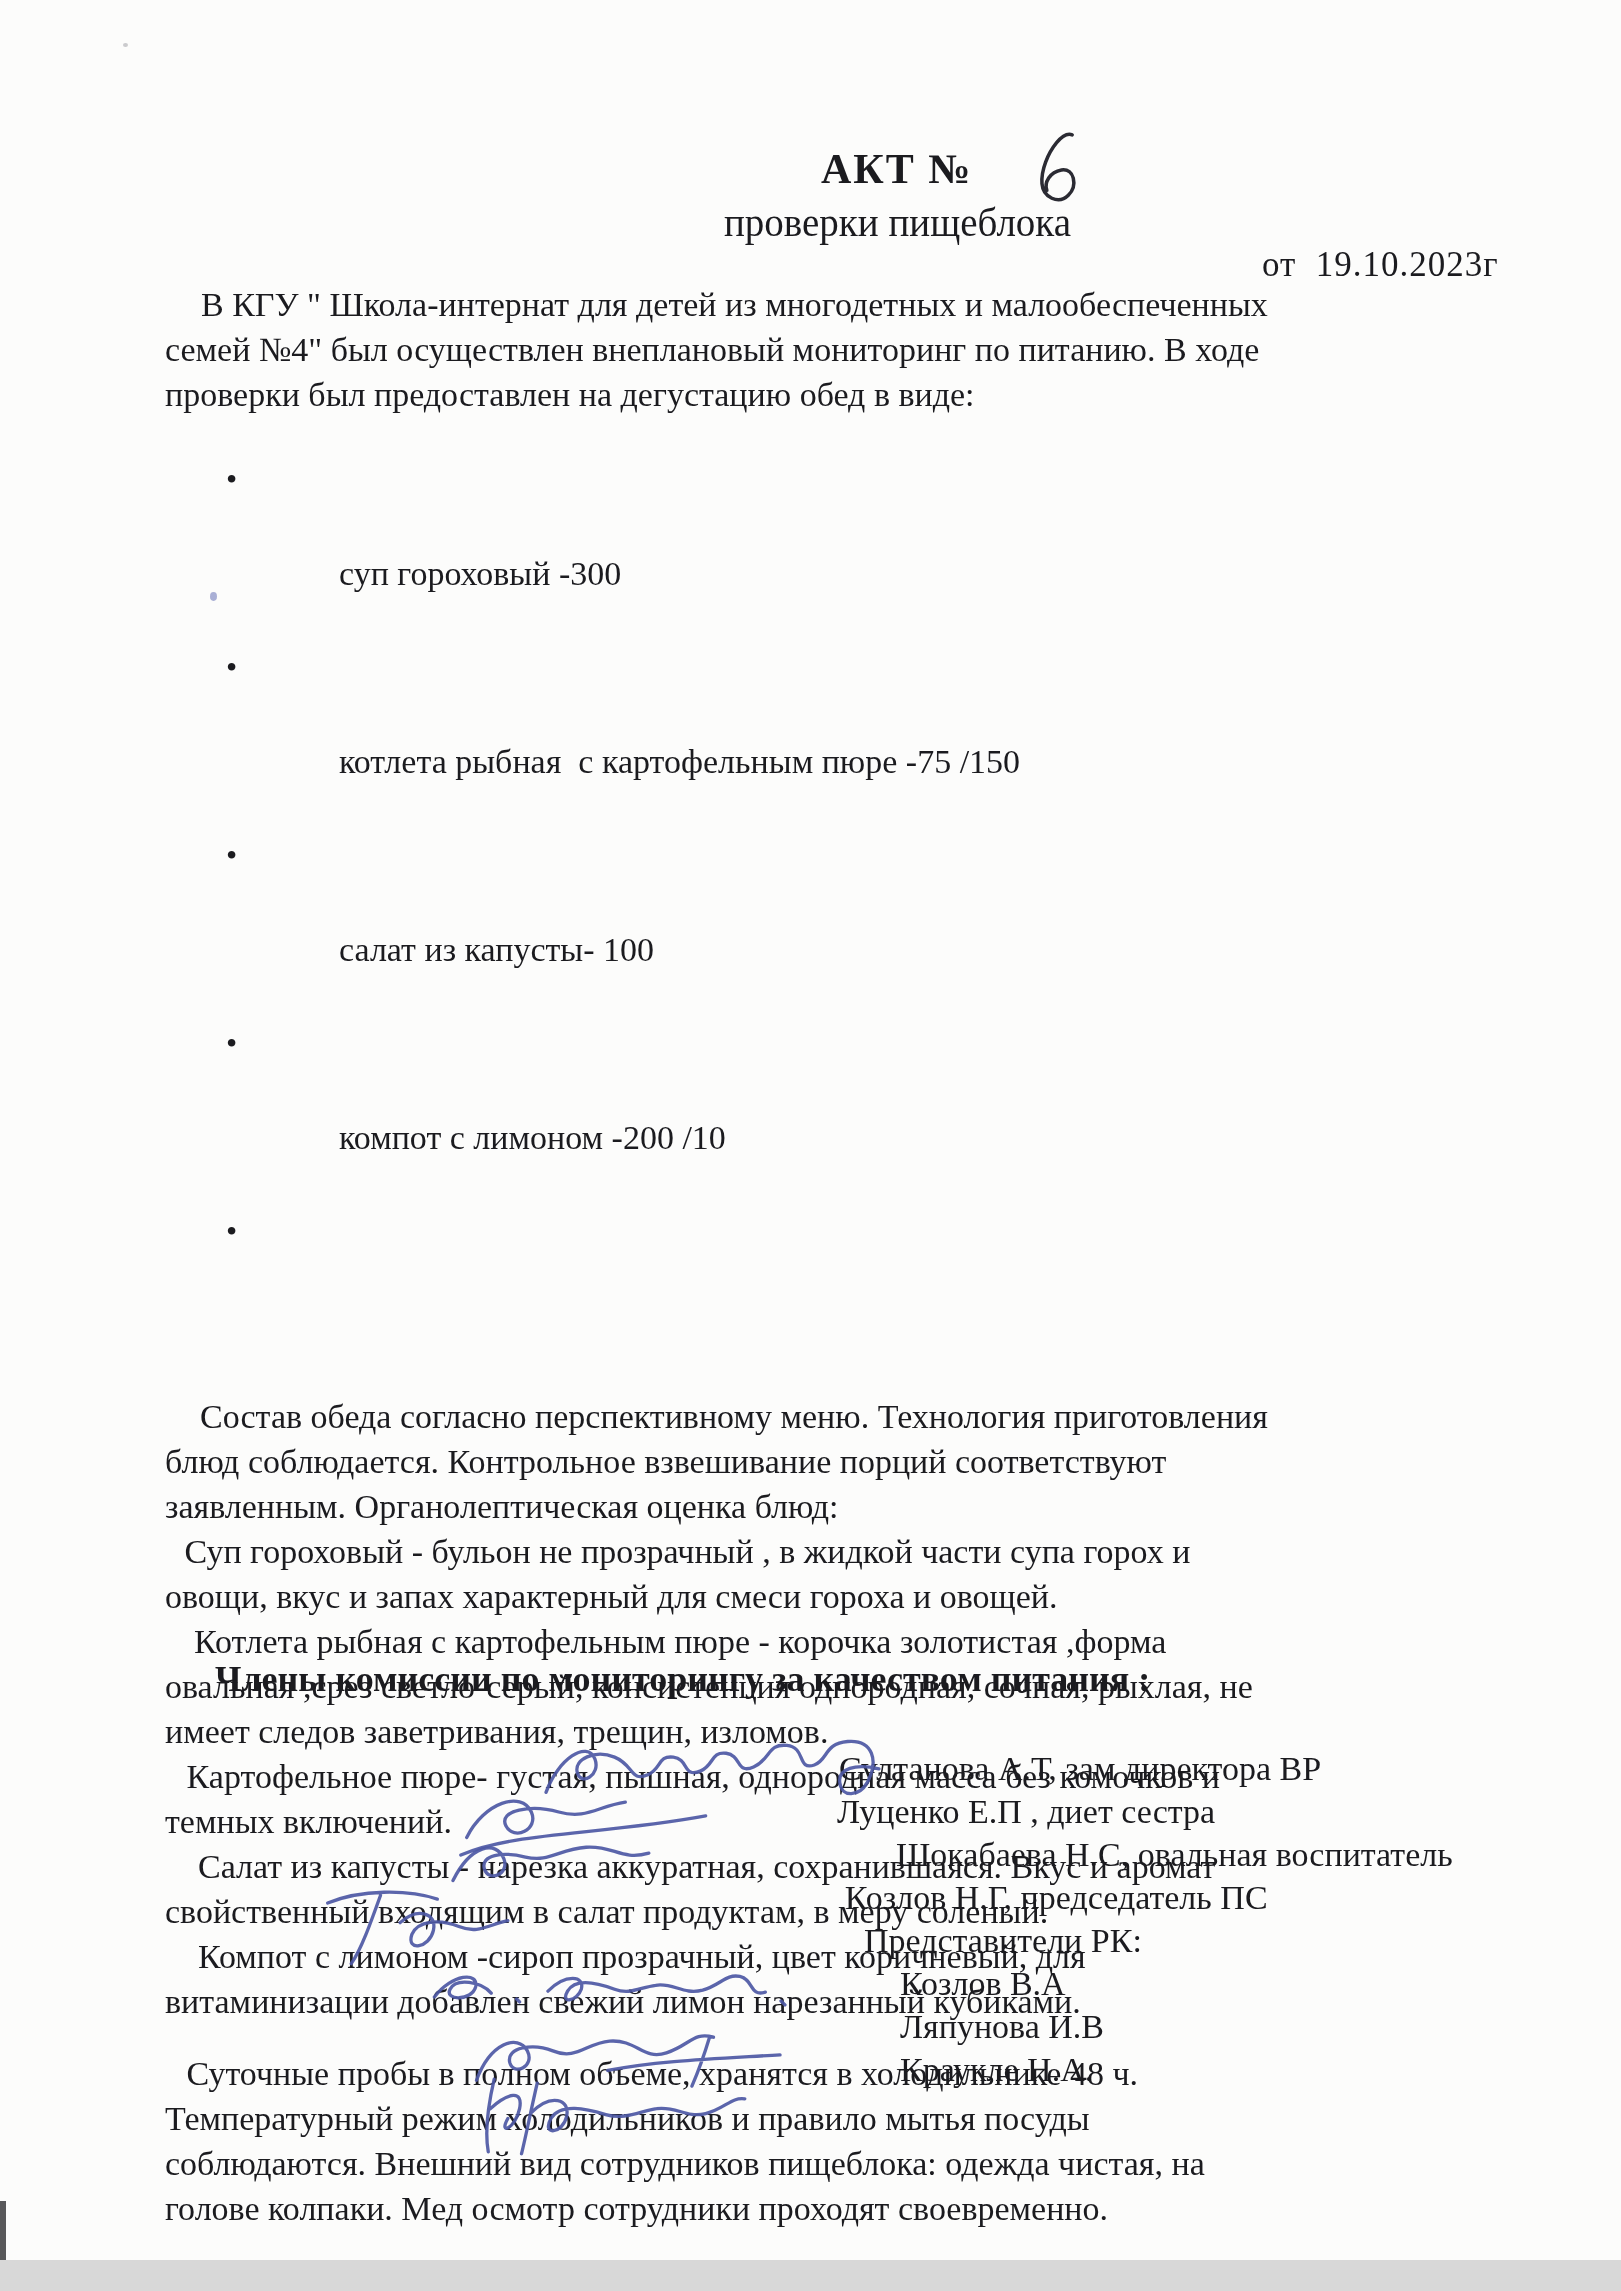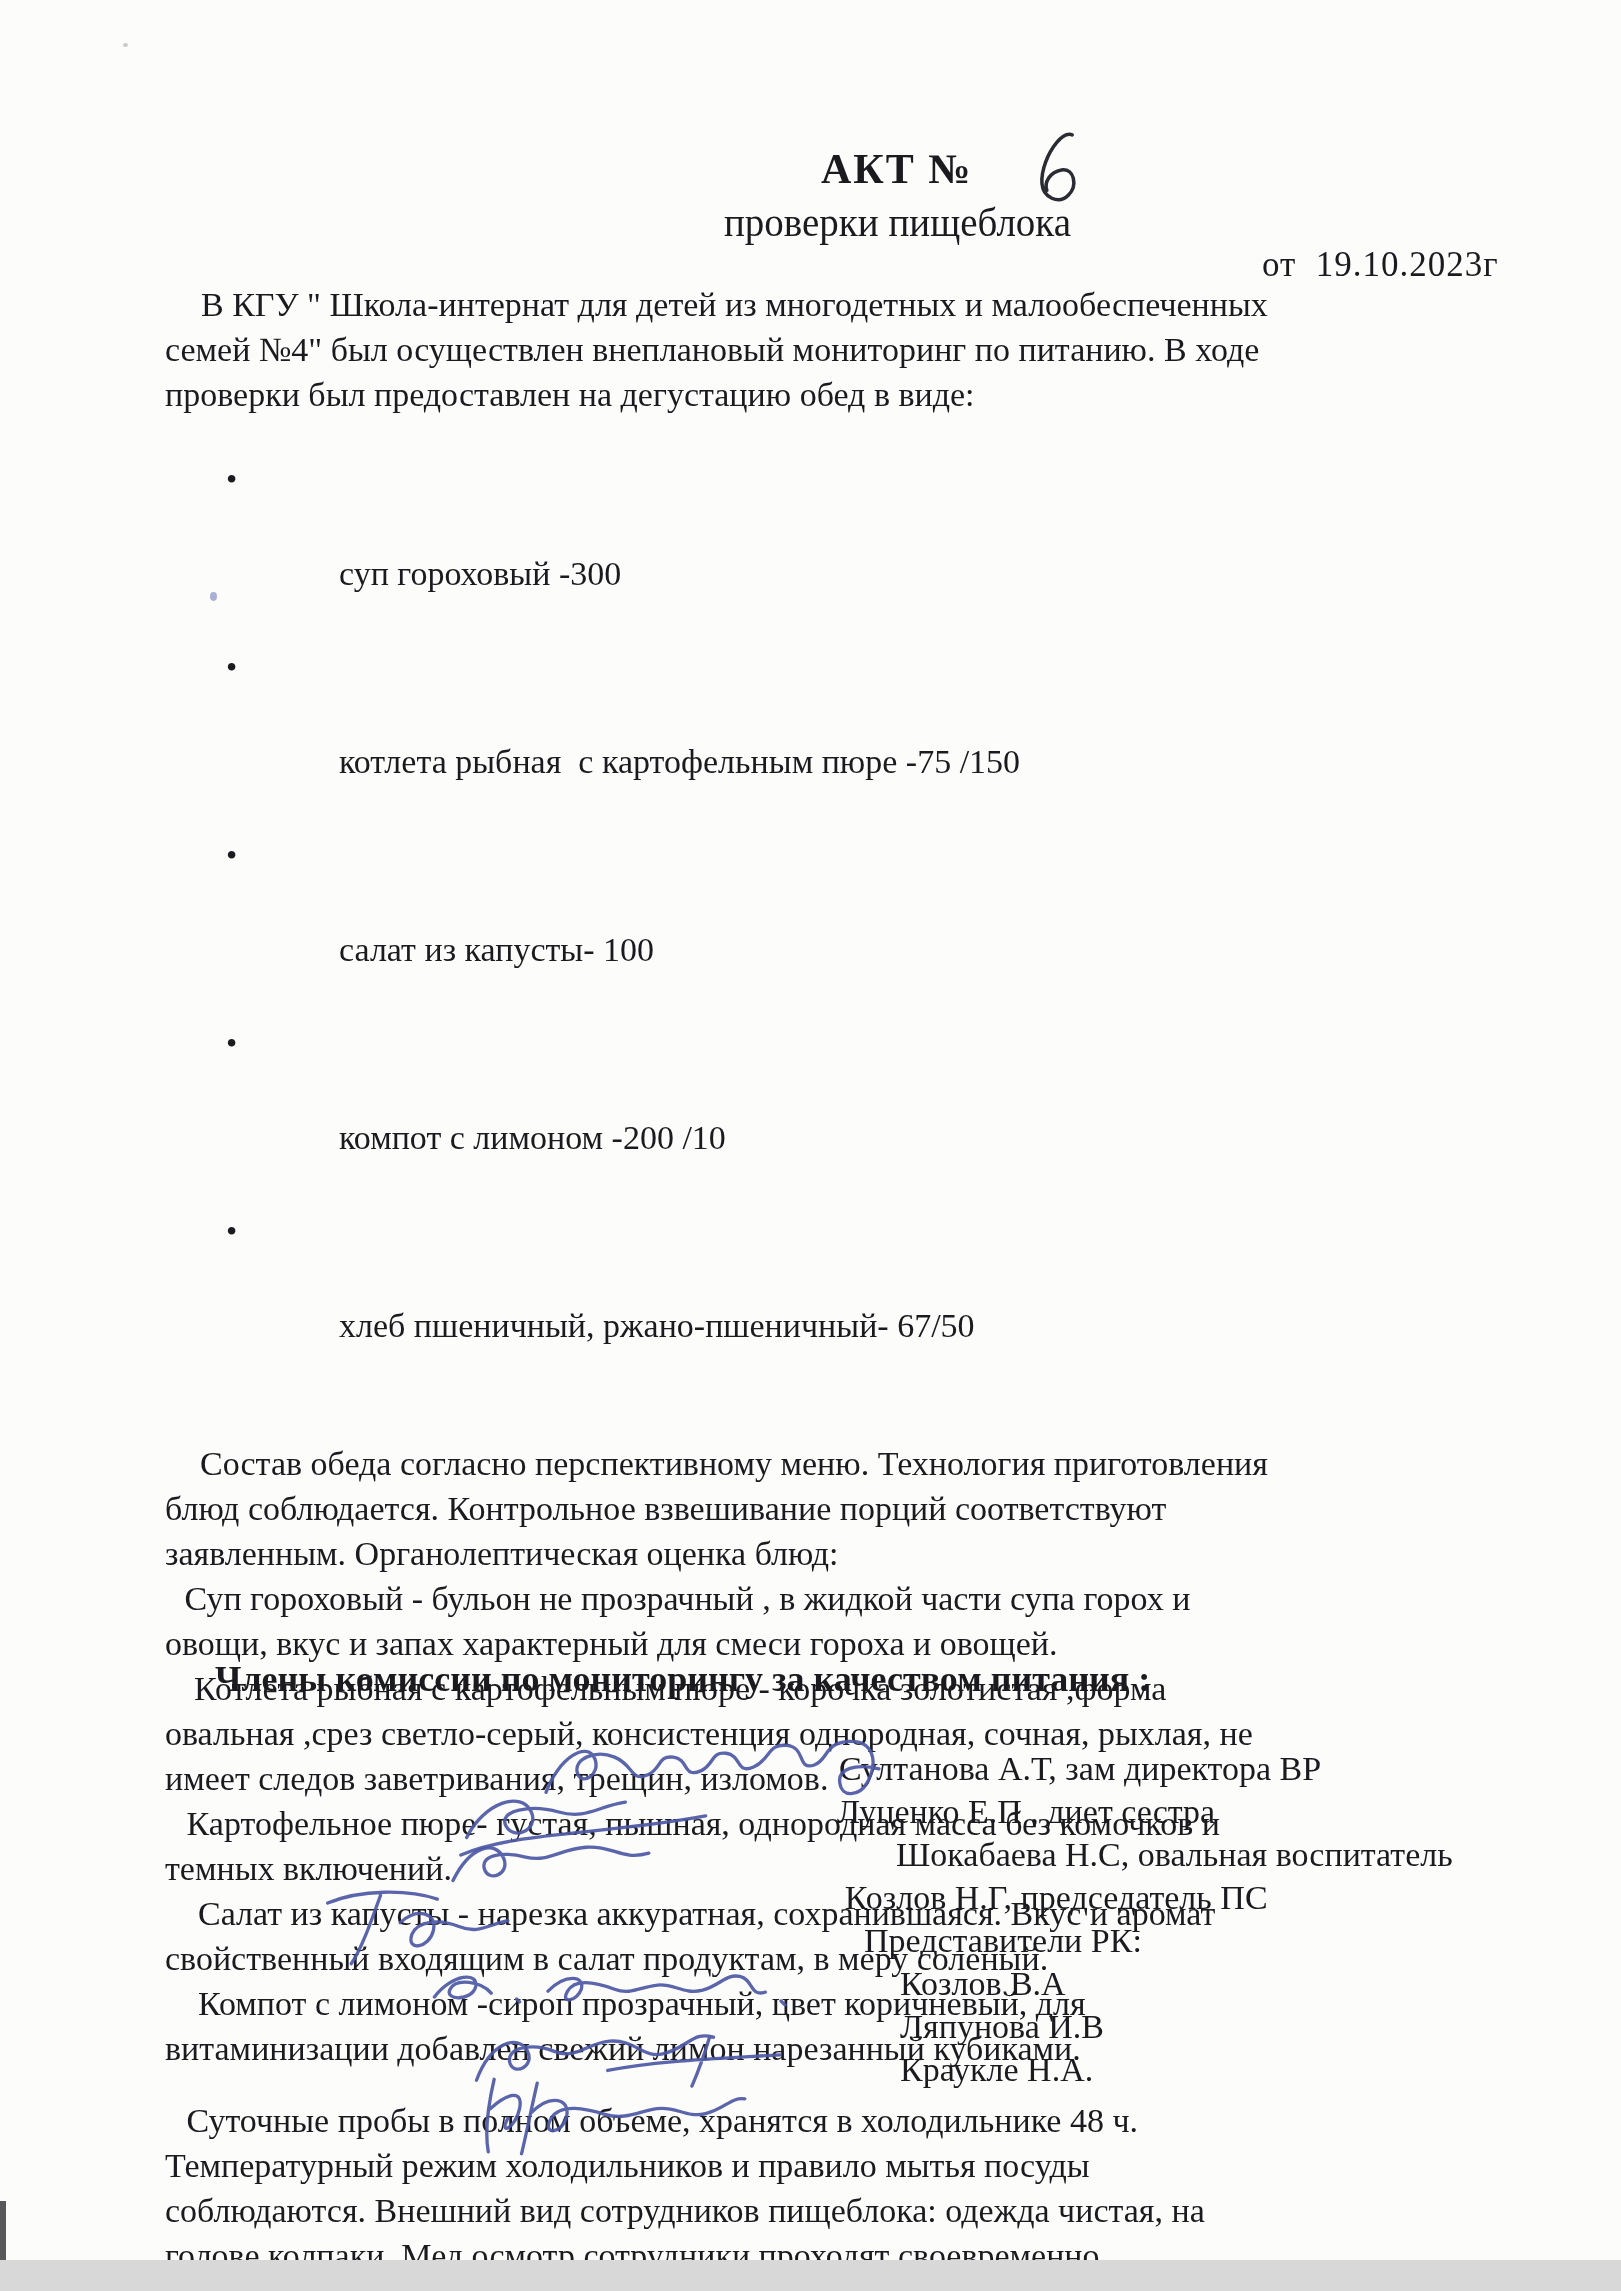--- a/index.html
+++ b/index.html
@@ -116,21 +116,20 @@
       <li>
         <span class="dot">•</span>
         <span>салат из капусты- 100</span>
       </li>
       <li>
         <span class="dot">•</span>
         <span>компот с лимоном -200 /10</span>
       </li>
       <li>
         <span class="dot">•</span>
-        <span>хлеб пшеничный, ржано-пшеничный- 67/50</span>
       </li>
     </ul>
 
     <p class="p-composition">Состав обеда согласно перспективному  меню. Технология приготовления
 блюд соблюдается.  Контрольное взвешивание порций соответствуют
 заявленным.  Органолептическая оценка блюд:</p>
     <p class="p-soup">Суп гороховый - бульон не прозрачный , в жидкой части супа горох и
 овощи, вкус и запах характерный для смеси гороха и овощей.</p>
     <p class="p-cutlet">Котлета рыбная с картофельным пюре - корочка золотистая ,форма
 овальная ,срез светло-серый, консистенция однородная, сочная, рыхлая, не

